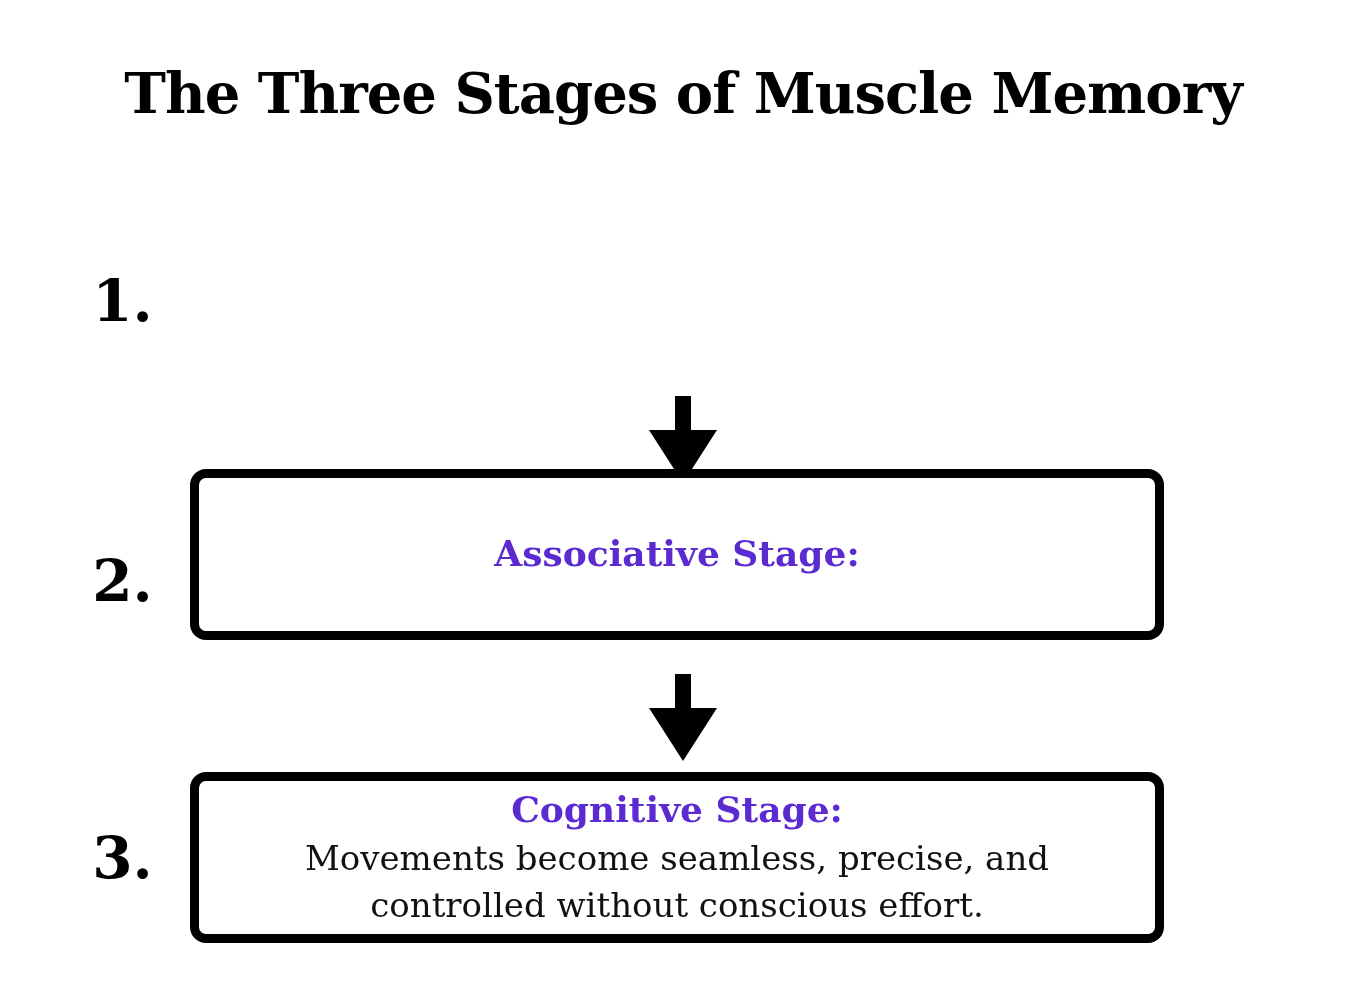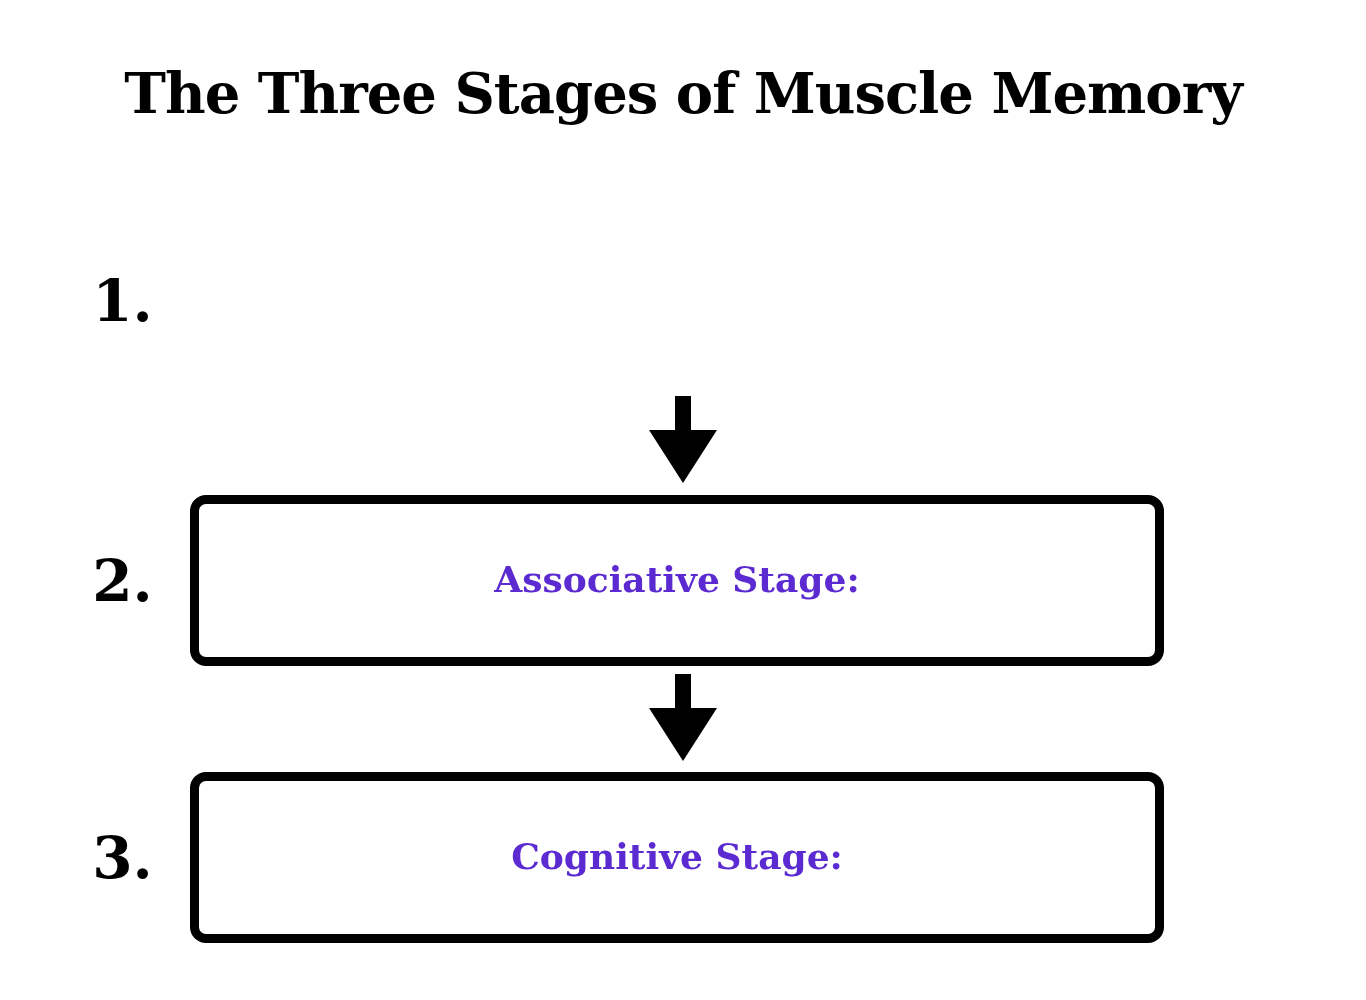--- a/index.html
+++ b/index.html
@@ -50,21 +50,21 @@
     border: 9px solid #000000;
     border-radius: 16px;
     display: flex;
     flex-direction: column;
     align-items: center;
     justify-content: center;
     text-align: center;
     padding: 6px 28px;
   }
   .stage-box.b1 { top: 215px; }
-  .stage-box.b2 { top: 495px; }
+  .stage-box.b2 { top: 469px; }
   .stage-box.b3 { top: 772px; }
 
   .stage-heading {
     font-size: 36px;
     font-weight: 700;
     color: #5b2bd1;
     line-height: 1.25;
   }
   .b1 .stage-heading { margin-bottom: 44px; }
   .b2 .stage-heading, .b3 .stage-heading { margin-bottom: 3px; }
@@ -110,15 +110,16 @@
   <div class="down-arrow a2">
     <svg viewBox="0 0 70 87" xmlns="http://www.w3.org/2000/svg" aria-hidden="true">
       <rect x="27" y="0" width="16" height="42" fill="#000000"></rect>
       <polygon points="1,34 69,34 35,87" fill="#000000"></polygon>
     </svg>
   </div>
 
   <div class="stage-number n3">3.</div>
   <div class="stage-box b3">
     <div class="stage-heading">Cognitive Stage:</div>
+    <div class="stage-desc">Movements become seamless, precise, and controlled without conscious effort.</div>
   </div>
 
 </div>
 
 </body></html>

